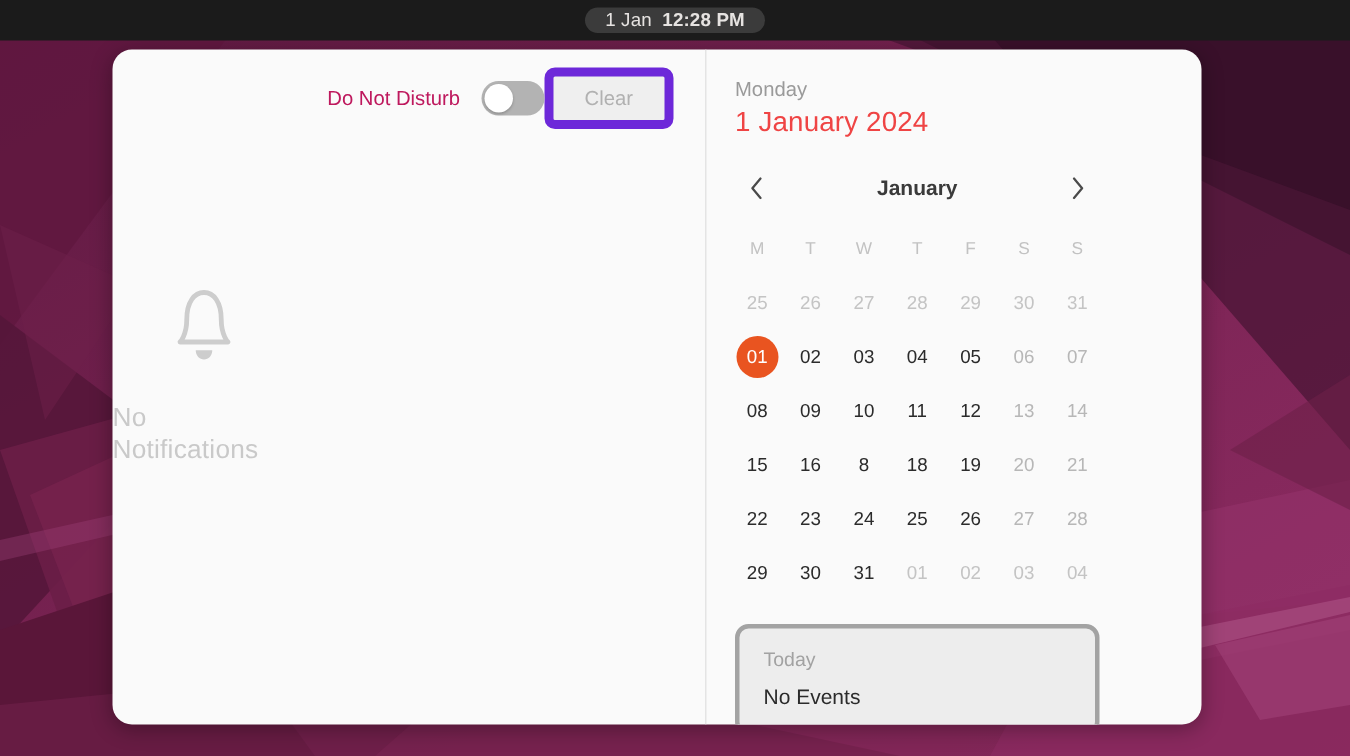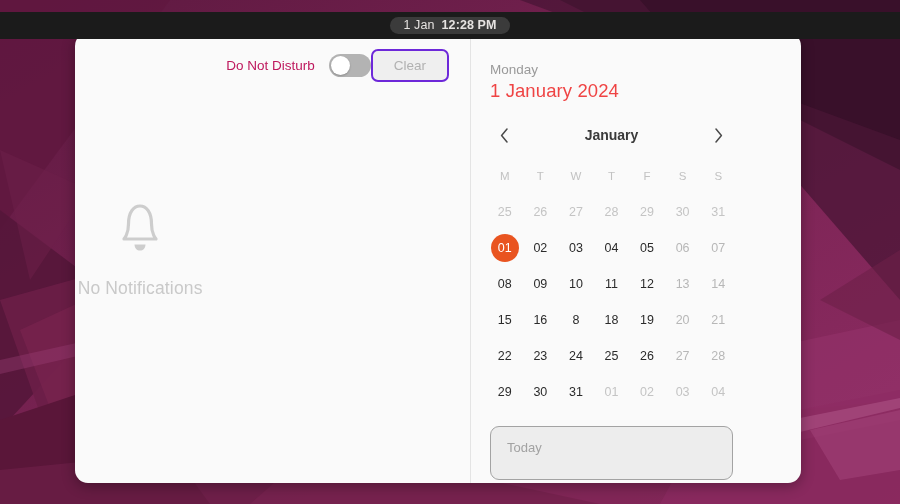--- a/index.html
+++ b/index.html
@@ -9,21 +9,21 @@
     font-family:"Liberation Sans", sans-serif;
   }
   body { position:relative; background:#6b1c48; }
 
   
   #wallpaper { position:absolute; inset:0; z-index:0; }
   #wallpaper svg { width:100%; height:100%; display:block; }
 
   
   #topbar {
-    position:absolute; top:12px; left:0; width:900px; height:27px;
+    position:absolute; top:0; left:0; width:900px; height:27px;
     background:#1b1b1b; z-index:20;
     display:flex; align-items:center; justify-content:center;
   }
   #clock-pill {
     background:#3b3b3b; border-radius:11px;
     padding:2px 13px 3px; display:flex; align-items:center; gap:7px;
     font-size:12.5px; color:#e6e3e1; line-height:1;
   }
   #clock-pill .date { letter-spacing:.1px; }
   #clock-pill .time { letter-spacing:.1px;font-weight:bold; }
@@ -63,21 +63,21 @@
     background:#b3b3b3; position:relative; cursor:pointer;
     flex:none;
   }
   #dnd-toggle .knob {
     position:absolute; top:2px; left:2px;
     width:19px; height:19px; border-radius:50%;
     background:#ffffff; box-shadow:0 1px 2px rgba(0,0,0,.22);
   }
   #clear-button {
     font-size:13.5px; color:#b1b1b1;
-    background:#efefef; border:2px solid #6d28d9;
+    background:#efefef; border:6px solid #6d28d9;
     border-radius:7px; padding:7px 21px; cursor:default;
   }
 
   
   #cal-pane {
     width:281px; height:100%; padding:26px 16px 0 16px;
     display:flex; flex-direction:column;justify-content:center;
   }
   #cal-weekday { font-size:13.5px; color:#9a9a9a; margin-left:3px; }
   #cal-fulldate {
@@ -106,21 +106,21 @@
     display:flex; align-items:center; justify-content:center;
     font-size:12.5px; color:#2b2b2b; cursor:pointer;
   }
   .day.dim      { color:#c4c4c4; }
   .day.weekend  { color:#b7b7b7; }
   .day.selected { background:#e95420; color:#ffffff; font-weight:400; }
 
   
   #events-card {
     margin:16px 3px 0 3px; background:#ededed;
-    border:1px solid #a3a3a3; border-radius:9px;
+    border:3px solid #a3a3a3; border-radius:9px;
     padding:13px 16px 15px 16px;
   }
   #events-title { font-size:13px; color:#a2a2a2; margin-bottom:9px; }
   #events-body  { font-size:14px; color:#2b2b2b; }
 </style>
 </head>
 <body>
 
 <div id="wallpaper">
   <svg viewBox="0 0 900 504" preserveAspectRatio="none">
@@ -257,15 +257,16 @@
         <span class="day">30</span>
         <span class="day">31</span>
         <span class="day dim">01</span>
         <span class="day dim">02</span>
         <span class="day dim">03</span>
         <span class="day dim">04</span>
       </div>
 
     <div id="events-card">
       <div id="events-title">Today</div>
+      <div id="events-body">No Events</div>
     </div>
   </div>
 </div>
 
 </body></html>

